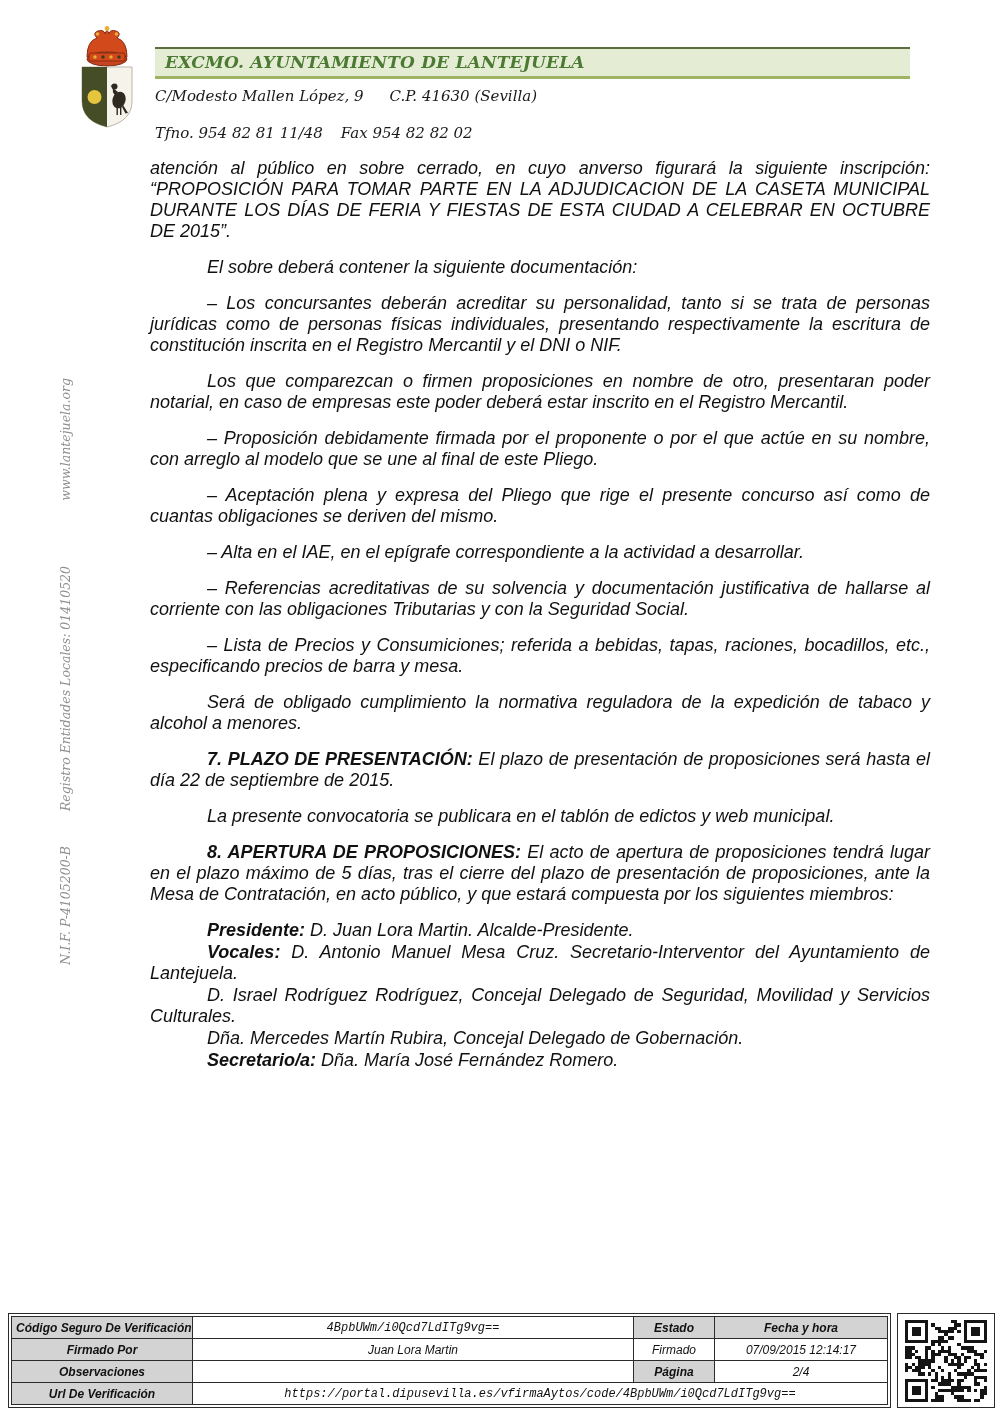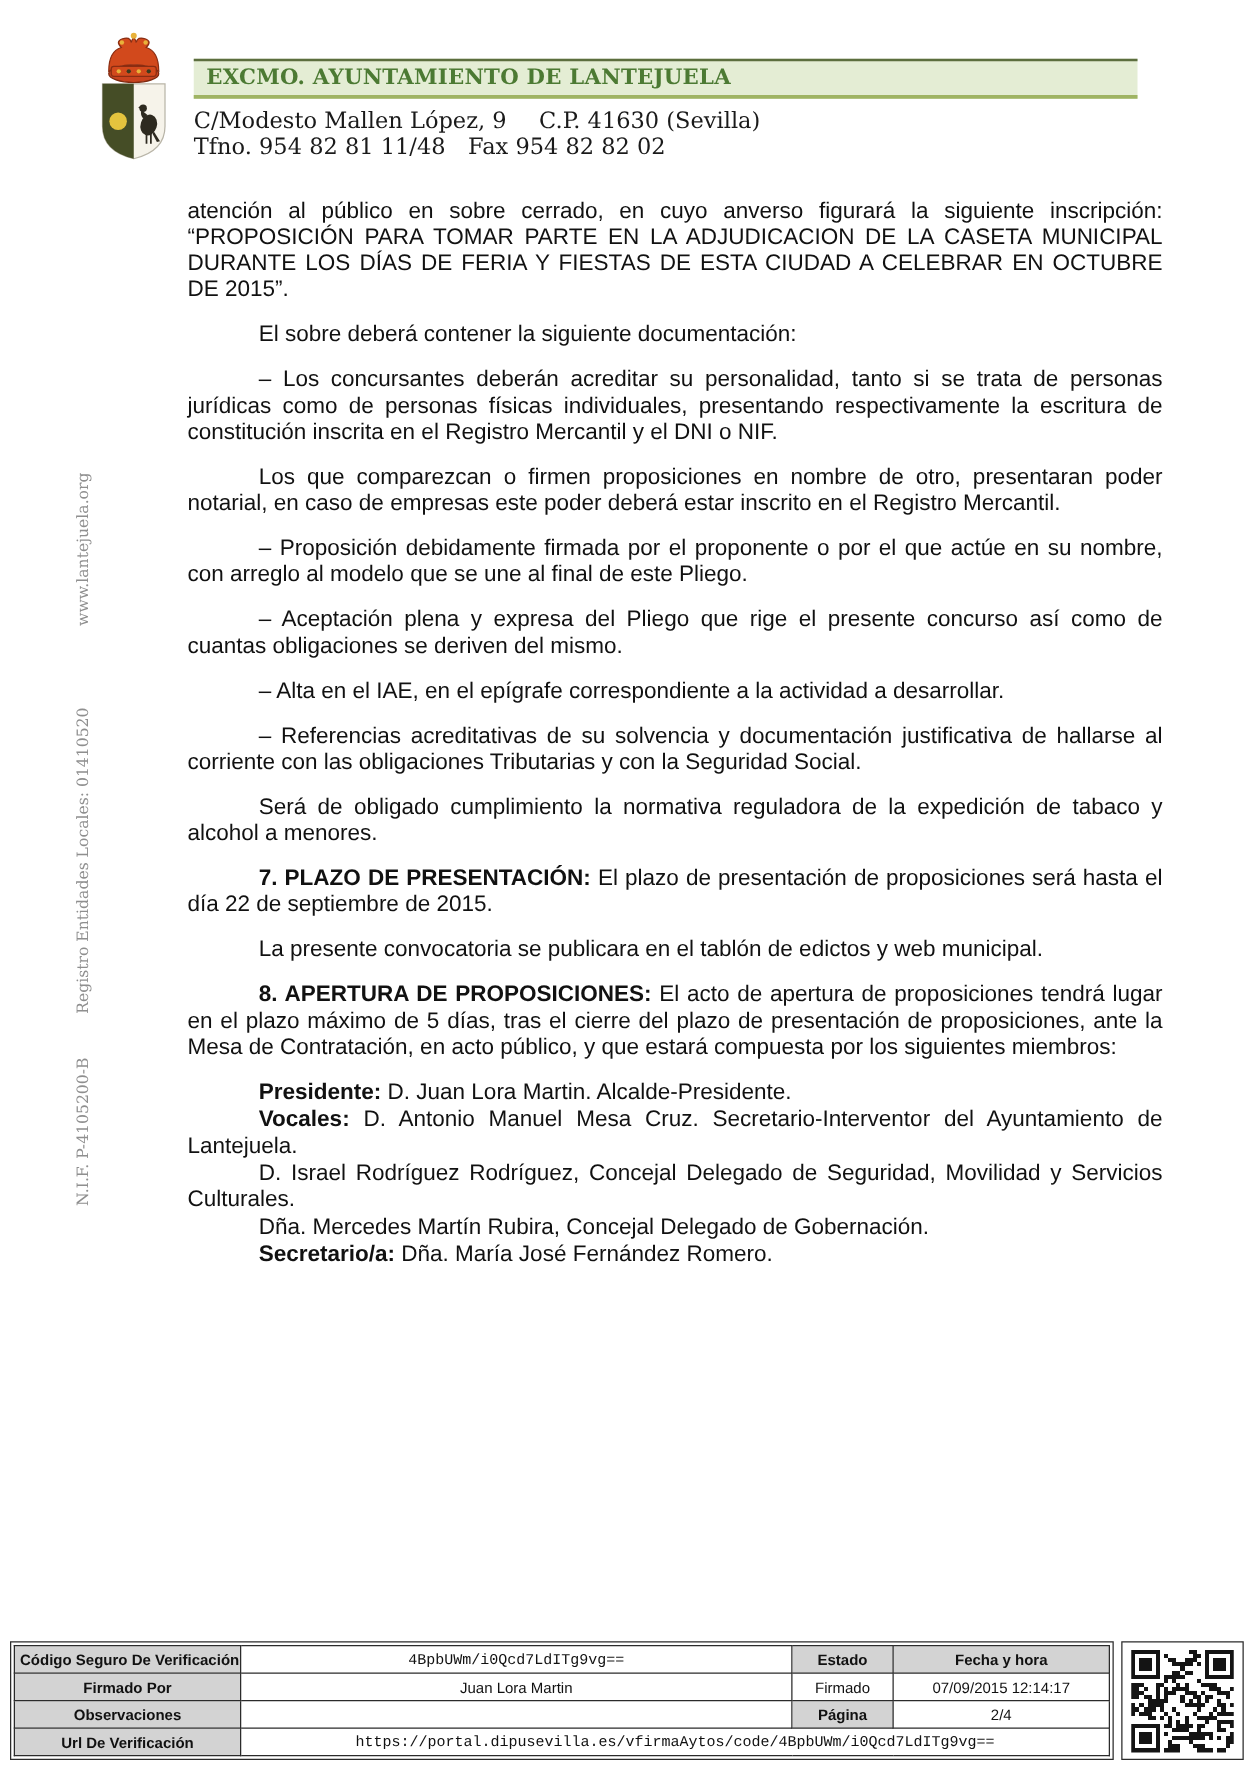--- a/index.html
+++ b/index.html
@@ -1,26 +1,26 @@
 <!DOCTYPE html>
 <html><head>
 <meta charset="utf-8">
 <style>
   html,body{margin:0;padding:0;background:#fff;}
   .page{position:relative;width:1000px;height:1418px;background:#ffffff;overflow:hidden;
-        font-family:"Liberation Sans",sans-serif;color:#111;}
+        font-family:"Liberation Sans",sans-serif;color:#111;font-style:italic;}
 
   
   .logo{position:absolute;left:78px;top:24px;width:58px;height:106px;}
   .header-text{position:absolute;left:155px;top:47px;width:755px;}
   .band{background:#e4edd4;border-top:2px solid #5c6e3e;border-bottom:3px solid #9fb463;
         padding:3px 10px 4px 10px;}
   .band .title{font-family:"DejaVu Serif",serif;font-weight:bold;font-size:17px;
         color:#4c7a33;letter-spacing:.2px;}
-  .addr{font-family:"DejaVu Serif",serif;font-size:18px;color:#1a1a1a;margin-top:7px;line-height:21px;}
+  .addr{font-family:"DejaVu Serif",serif;font-size:15px;color:#1a1a1a;margin-top:7px;line-height:21px;}
   .addr .gap{display:inline-block;width:26px;}
 
   
   .vtext{position:absolute;left:58px;writing-mode:vertical-rl;transform:rotate(180deg);
          font-family:"DejaVu Serif",serif;font-size:12.5px;color:#8f8f8f;white-space:nowrap;}
 
   
   .doc-body{position:absolute;left:150px;top:158px;width:780px;
             font-size:18px;line-height:21px;text-align:justify;}
   .doc-body p{margin:15px 0 0 0;text-indent:57px;}
@@ -79,38 +79,39 @@
     </g>
   </svg>
 
   <div class="header-text">
     <div class="band">
       <span class="title">EXCMO. AYUNTAMIENTO DE LANTEJUELA</span>
     </div>
     <div class="addr">
       <span>C/Modesto Mallen López, 9</span><span class="gap"></span><span>C.P. 41630 (Sevilla)</span>
     </div>
-    <div class="addr" style="margin-top:0;">
+    <div class="addr" style="margin-top:16px;">
       <span>Tfno. 954 82 81 11/48</span><span class="gap" style="width:18px;"></span><span>Fax 954 82 82 02</span>
     </div>
   </div>
 
   <div class="vtext" style="top:378px;">www.lantejuela.org</div>
   <div class="vtext" style="top:566px;">Registro Entidades Locales: 01410520</div>
   <div class="vtext" style="top:846px;">N.I.F. P-4105200-B</div>
 
   <div class="doc-body">
       <p class="first">atención al público en sobre cerrado, en cuyo anverso figurará la siguiente inscripción: “PROPOSICIÓN PARA TOMAR PARTE EN LA ADJUDICACION DE LA CASETA MUNICIPAL DURANTE LOS DÍAS DE FERIA Y FIESTAS DE ESTA CIUDAD A CELEBRAR EN OCTUBRE DE 2015”.</p>
       <p>El sobre deberá contener la siguiente documentación:</p>
       <p>– Los concursantes deberán acreditar su personalidad, tanto si se trata de personas jurídicas como de personas físicas individuales, presentando respectivamente la escritura de constitución inscrita en el Registro Mercantil y el DNI o NIF.</p>
       <p>Los que comparezcan o firmen proposiciones en nombre de otro, presentaran poder notarial, en caso de empresas este poder deberá estar inscrito en el Registro Mercantil.</p>
       <p>– Proposición debidamente firmada por el proponente o por el que actúe en su nombre, con arreglo al modelo que se une al final de este Pliego.</p>
       <p>– Aceptación plena y expresa del Pliego que rige el presente concurso así como de cuantas obligaciones se deriven del mismo.</p>
       <p>– Alta en el IAE, en el epígrafe correspondiente a la actividad a desarrollar.</p>
       <p>– Referencias acreditativas de su solvencia y documentación justificativa de hallarse al corriente con las obligaciones Tributarias y con la Seguridad Social.</p>
+      <p>– Lista de Precios y Consumiciones; referida a bebidas, tapas, raciones, bocadillos, etc., especificando precios de barra y mesa.</p>
       <p>Será de obligado cumplimiento la normativa reguladora de la expedición de tabaco y alcohol a menores.</p>
       <p><b>7. PLAZO DE PRESENTACIÓN:</b> El plazo de presentación de proposiciones será hasta el día 22 de septiembre de 2015.</p>
       <p>La presente convocatoria se publicara en el tablón de edictos y web municipal.</p>
       <p><b>8. APERTURA DE PROPOSICIONES:</b> El acto de apertura de proposiciones tendrá lugar en el plazo máximo de 5 días, tras el cierre del plazo de presentación de proposiciones, ante la Mesa de Contratación, en acto público, y que estará compuesta por los siguientes miembros:</p>
       <p><b>Presidente:</b> D. Juan Lora Martin. Alcalde-Presidente.</p>
       <p class="tight"><b>Vocales:</b> D. Antonio Manuel Mesa Cruz. Secretario-Interventor del Ayuntamiento de Lantejuela.</p>
       <p class="tight">D. Israel Rodríguez Rodríguez, Concejal Delegado de Seguridad, Movilidad y Servicios Culturales.</p>
       <p class="tight">Dña. Mercedes Martín Rubira, Concejal Delegado de Gobernación.</p>
       <p class="tight"><b>Secretario/a:</b> Dña. María José Fernández Romero.</p>
     </div>

